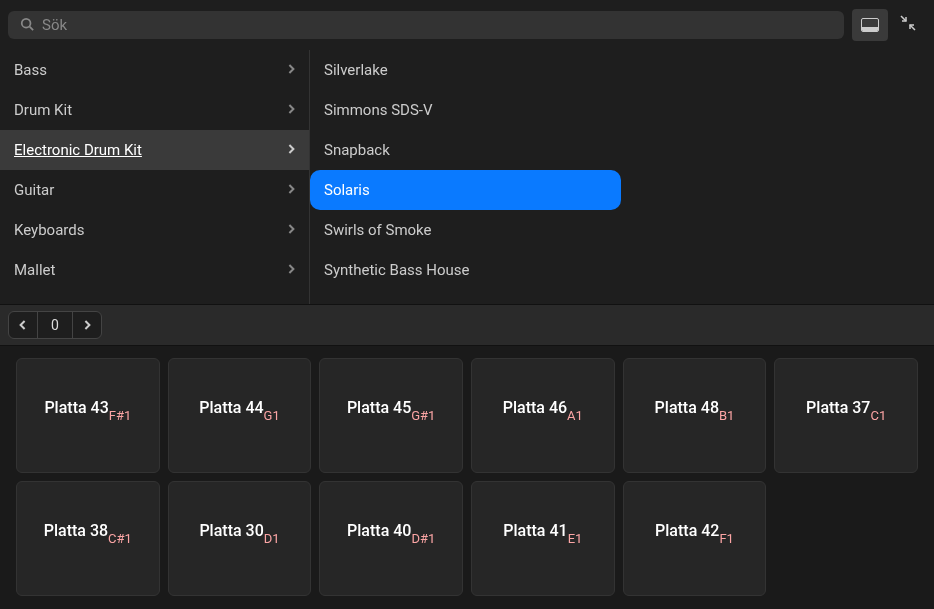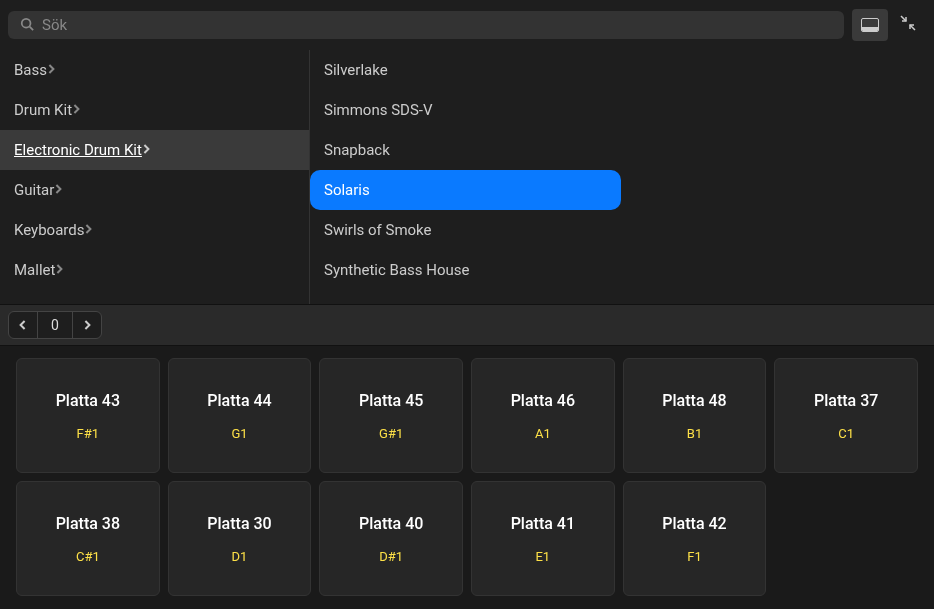--- a/index.html
+++ b/index.html
@@ -102,20 +102,21 @@
       border-right: 1px solid #333;
       overflow-y: auto;
     }
     .right-list {
       width: 311px;
       overflow-y: hidden;
     }
     .list-item {
       display: flex;
       align-items: center;
+      justify-content: space-between;
       padding: 0 14px;
       height: 40px;
       font-size: 15px;
       color: #cccccc;
       cursor: pointer;
     }
     .list-item.selected-gray {
       background: #3a3a3a;
       color: #ffffff;
       text-decoration: underline;
@@ -185,34 +186,34 @@
       grid-template-columns: repeat(6, 1fr);
       gap: 8px;
       background: #1a1a1a;
     }
     .pad {
       background: #262626;
       border: 1px solid #333;
       border-radius: 6px;
       height: 115px;
       display: flex;
-      flex-direction: column;
+      flex-direction: row;
       align-items: center;
       justify-content: center;
       cursor: pointer;
     }
     .pad-title {
       font-size: 16px;
       color: #ffffff;
       font-weight: 500;
       margin-bottom: 16px;
     }
     .pad-note {
       font-size: 13px;
-      color: #fde047;
+      color: #fca5a5;
     }
   </style>
 </head>
 <body>
 
 <div class="top-bar">
   <div class="search-box">
     <span>
       <svg viewBox="0 0 16 16">
           <circle cx="7" cy="7" r="5"></circle>

